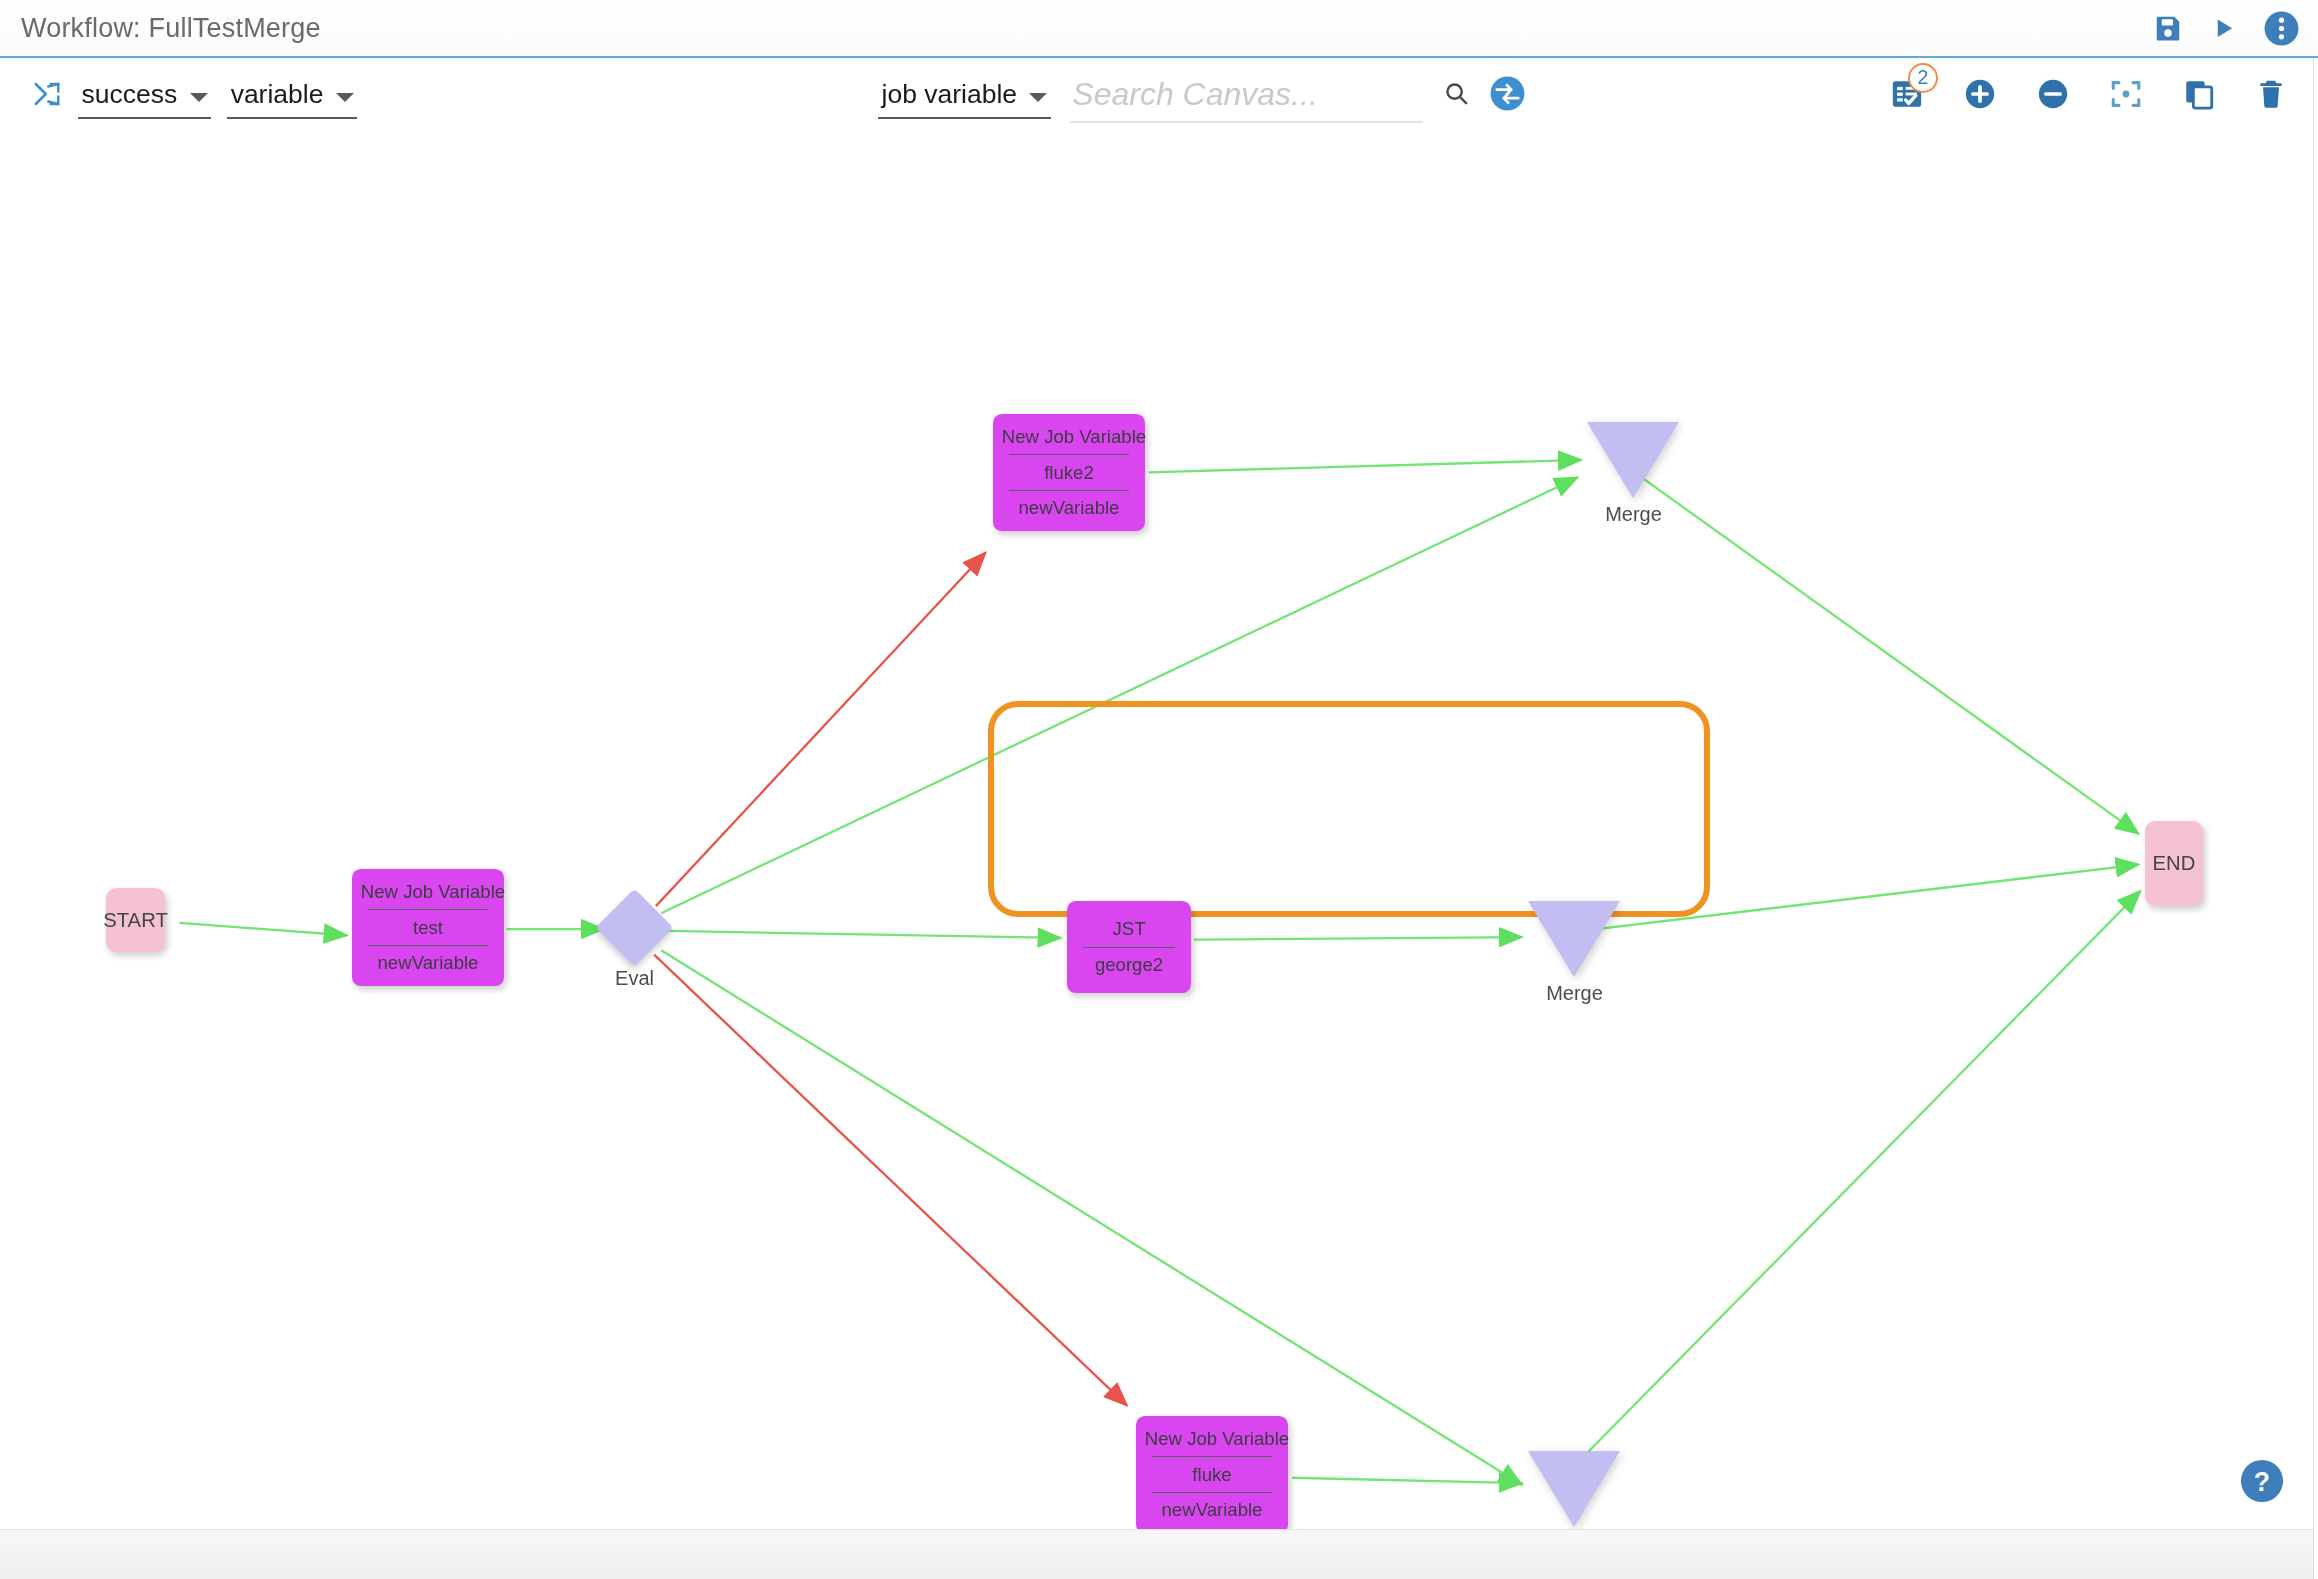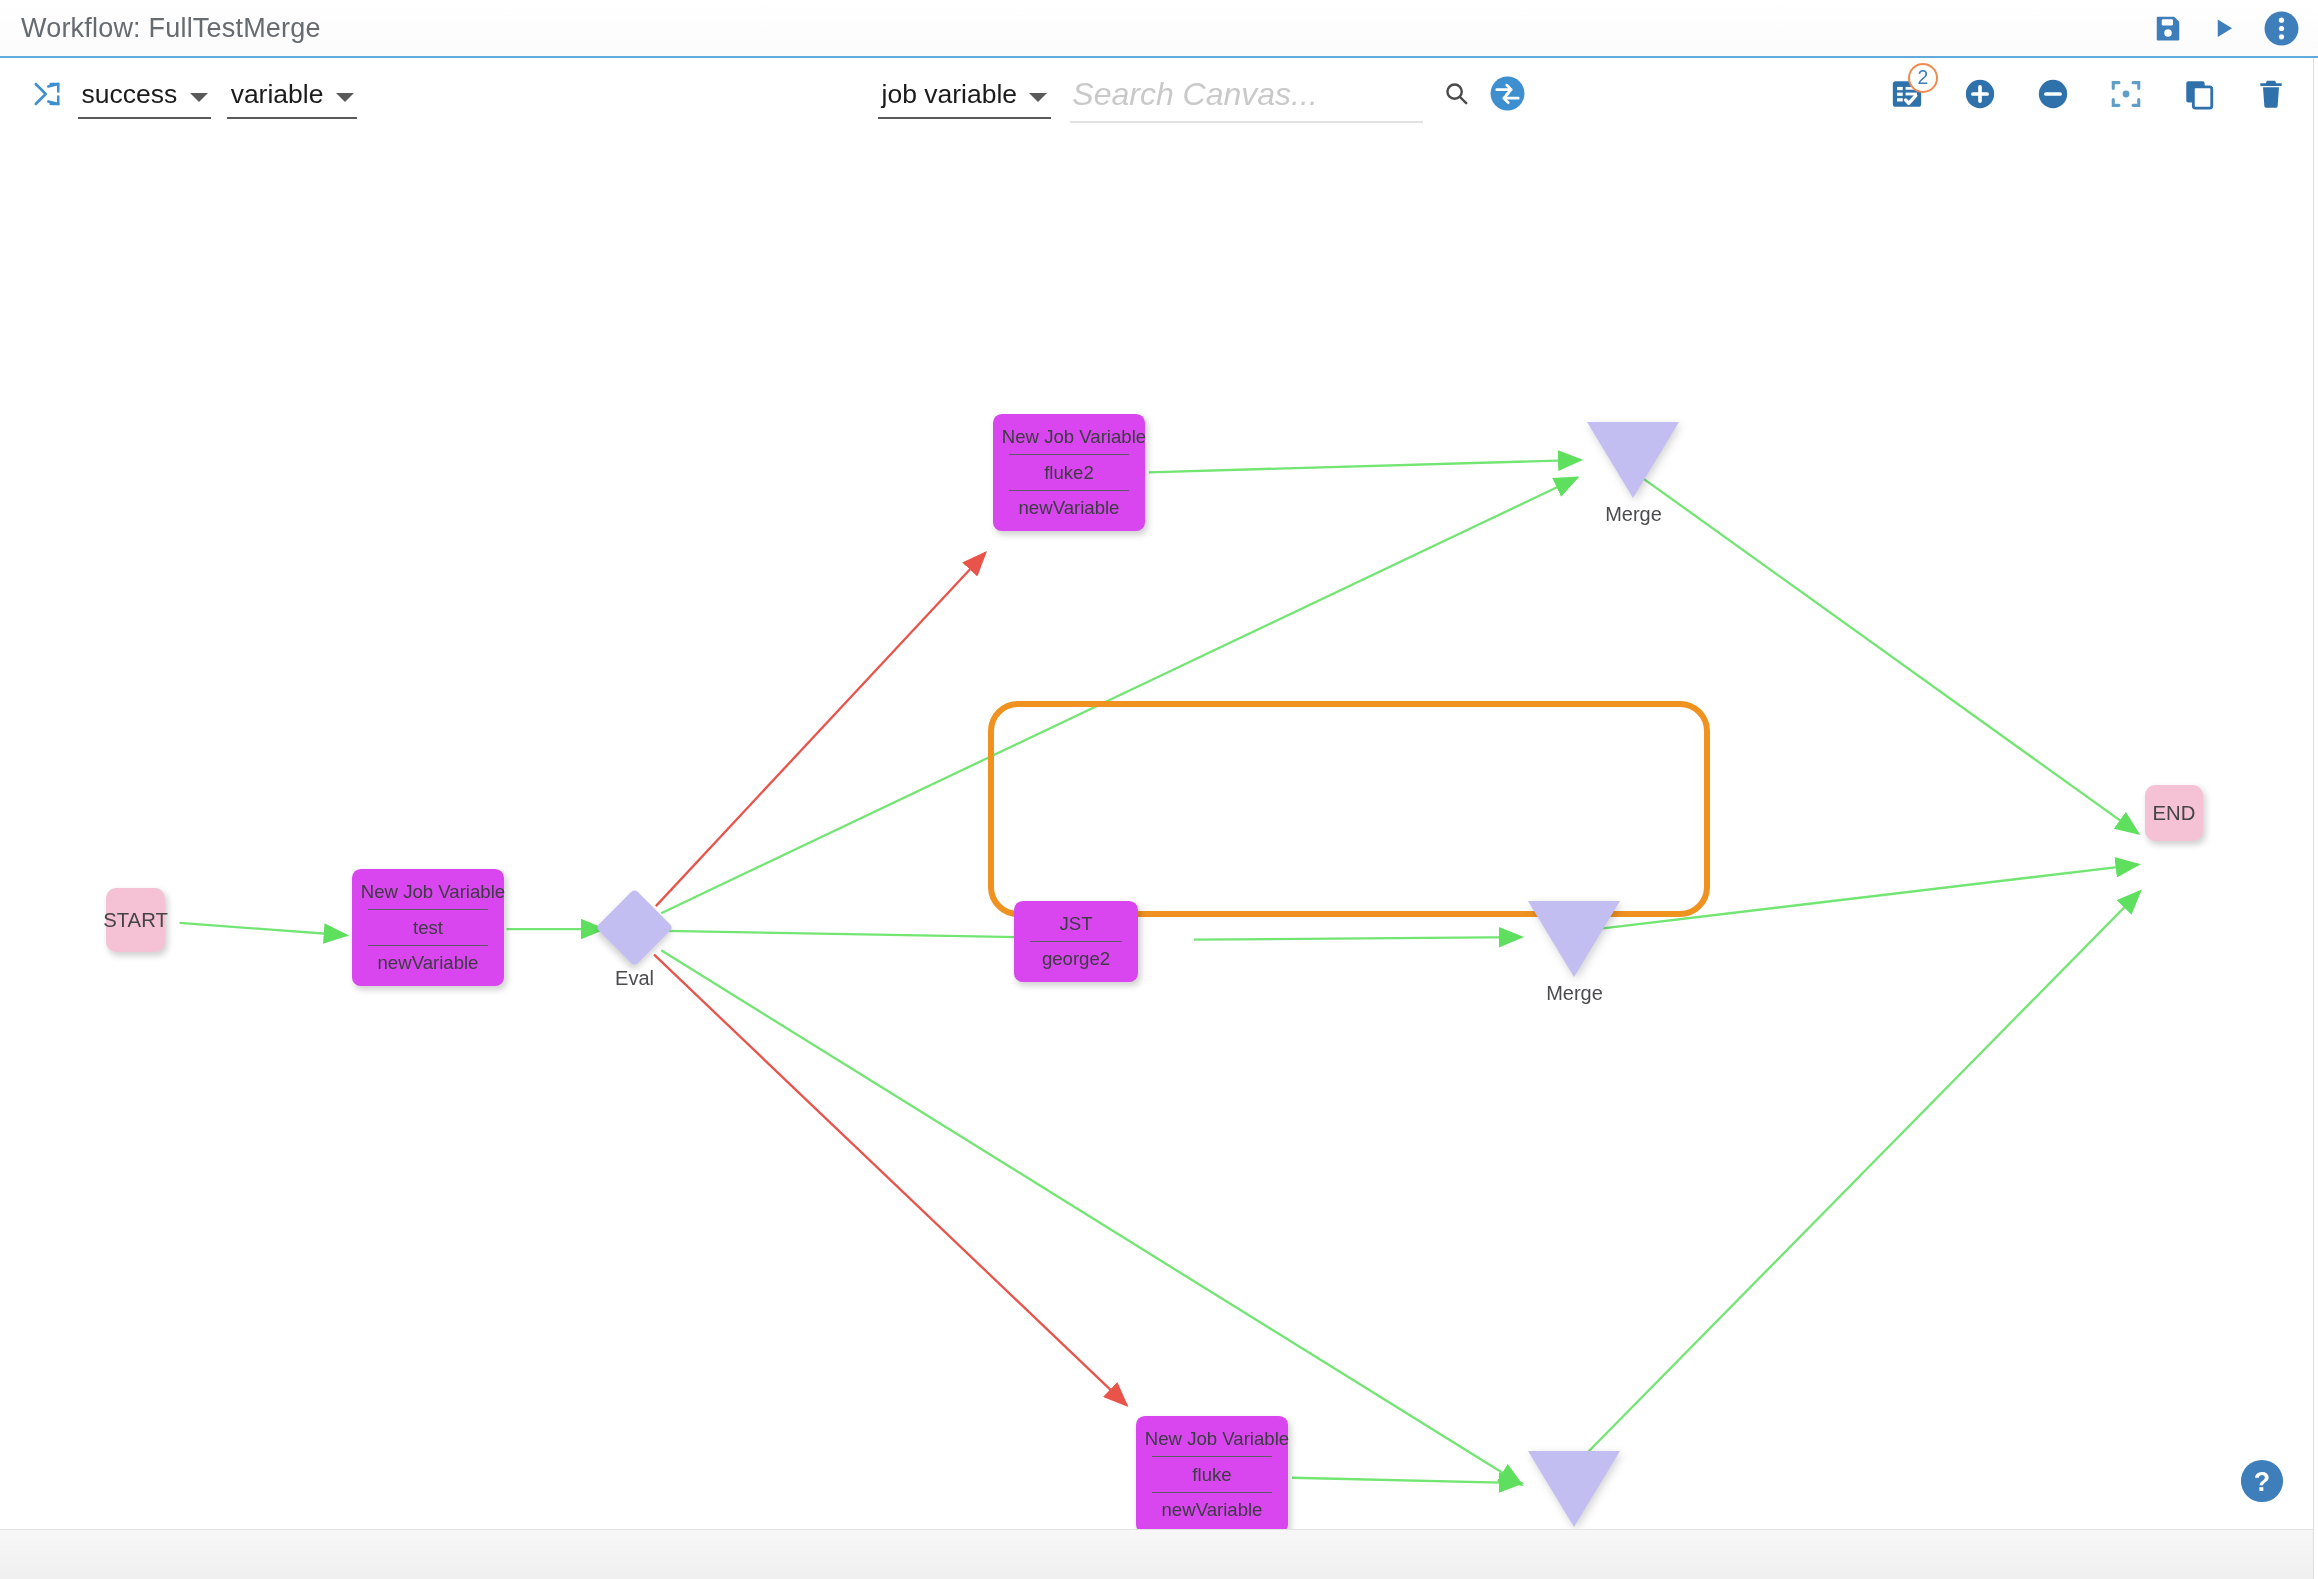--- a/index.html
+++ b/index.html
@@ -434,42 +434,42 @@
     <div class="box-row">New Job Variable</div>
     <div class="box-row">fluke2</div>
     <div class="box-row">newVariable</div>
   </div>
 
   <div class="node" style="left:1587px; top:289px;">
     <div class="triangle"></div>
     <div class="node-caption" style="left:-42px; top:81px;">Merge</div>
   </div>
 
-  <div class="node box-node" style="left:1014px; top:768px; width:124px; height:81px;">
+  <div class="node box-node" style="left:1067px; top:768px; width:124px; height:92px;">
     <div class="box-row">JST</div>
     <div class="box-row">george2</div>
   </div>
 
   <div class="node" style="left:1528px; top:768px;">
     <div class="triangle"></div>
     <div class="node-caption" style="left:-42px; top:81px;">Merge</div>
   </div>
 
   <div class="node box-node" style="left:1136px; top:1283px; width:152px; height:117px;">
     <div class="box-row">New Job Variable</div>
     <div class="box-row">fluke</div>
     <div class="box-row">newVariable</div>
   </div>
 
   <div class="node" style="left:1528px; top:1318px;">
     <div class="triangle"></div>
 
   </div>
 
-  <div class="node term-node" style="left:2145px; top:652px; width:58px; height:56px;">
+  <div class="node term-node" style="left:2145px; top:688px; width:58px; height:85px;">
     <span>END</span>
   </div>
 
   <div id="help-fab">
     <svg width="46" height="46" viewBox="0 0 24 24">
       <circle cx="12" cy="12" r="11" fill="#3d7ebb"></circle>
       <text x="12" y="17.2" text-anchor="middle" font-family="Liberation Sans, sans-serif" font-size="14" font-weight="bold" fill="#ffffff">?</text>
     </svg>
   </div>
 </div>

